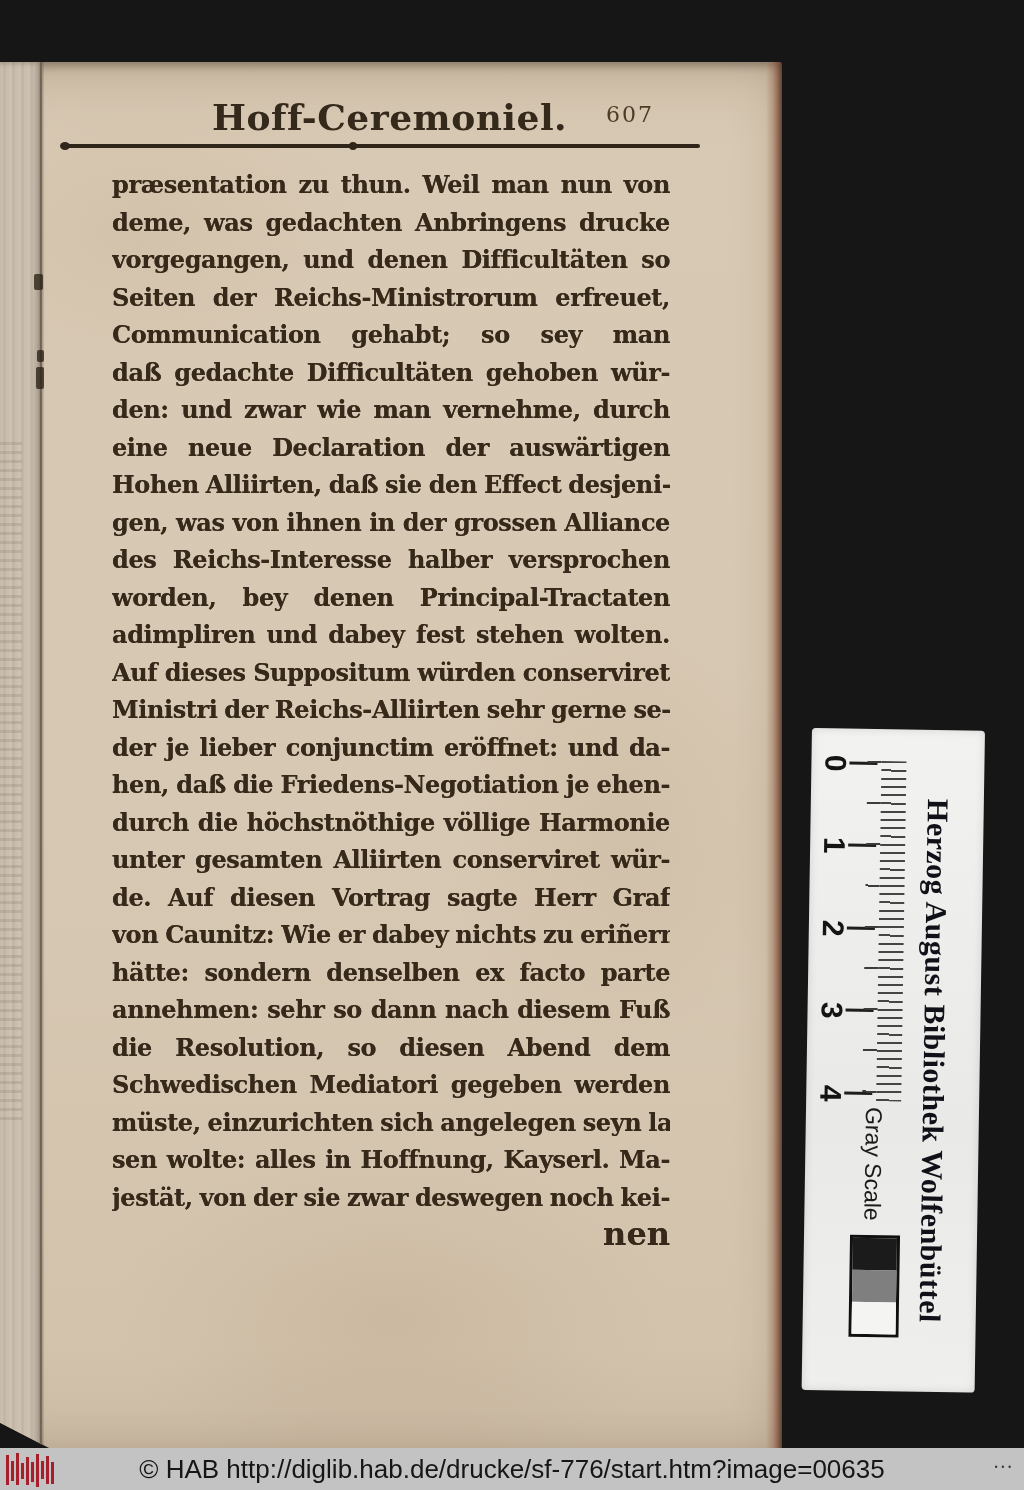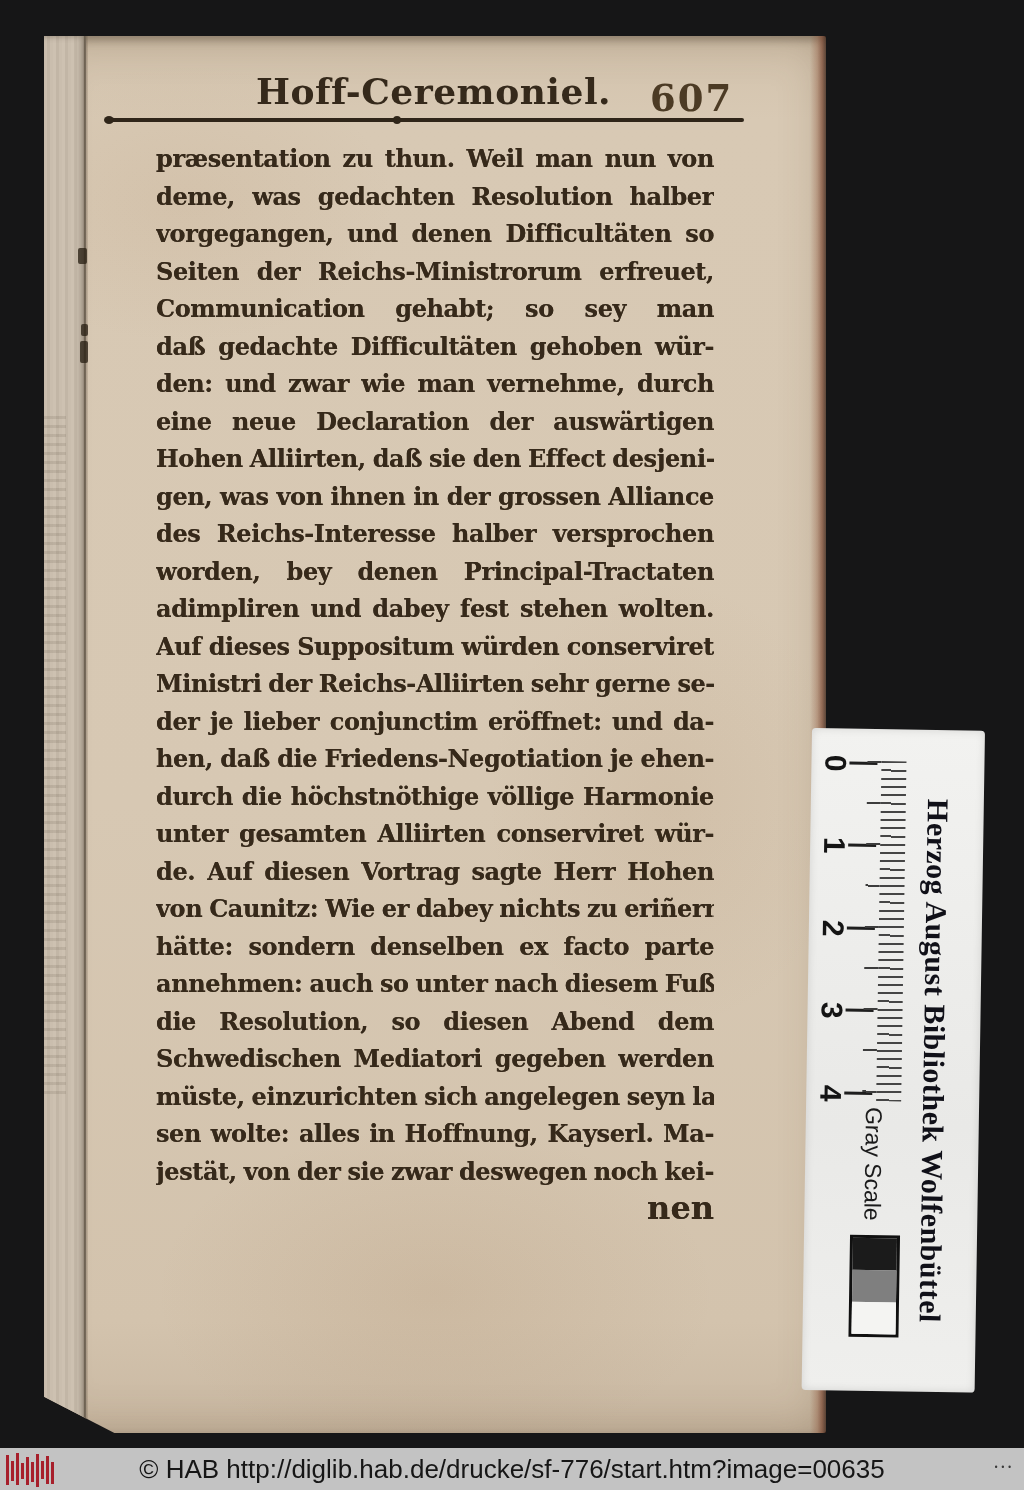--- a/index.html
+++ b/index.html
@@ -1,48 +1,48 @@
 <!DOCTYPE html>
 <html><head>
 <meta charset="utf-8">
 <style>
   html,body{margin:0;padding:0;background:#101010;}
   .stage{position:relative;width:1024px;height:1490px;background:#161617;overflow:hidden;
          font-family:"DejaVu Serif",serif;}
 
   
-  .page{position:absolute;left:0;top:36px;width:782px;height:1397px;
+  .page{position:absolute;left:0;top:62px;width:782px;height:1397px;
         background:
           radial-gradient(ellipse 300px 200px at 18% 12%, rgba(170,130,90,0.10), transparent 70%),
           radial-gradient(ellipse 260px 320px at 80% 55%, rgba(160,120,80,0.10), transparent 70%),
           radial-gradient(ellipse 400px 240px at 50% 90%, rgba(150,110,70,0.12), transparent 70%),
           linear-gradient(180deg,#d2c2ac 0%, #d8c9b4 6%, #d7c8b3 55%, #d3c3ad 92%, #c9b8a2 100%);
         box-shadow: inset 0 0 46px rgba(92,70,42,0.30), inset 0 4px 8px rgba(30,20,10,0.35);
         border-radius:3px;
-        clip-path:polygon(0 0,100% 0,100% 100%,9% 100%,0 97.4%);margin-left:44px;}
+        clip-path:polygon(0 0,100% 0,100% 100%,9% 100%,0 97.4%);}
   .page::after{content:"";position:absolute;right:0;top:0;bottom:0;width:16px;
         background:linear-gradient(90deg,transparent,rgba(138,74,47,0.30) 45%,rgba(112,52,32,0.55) 75%,rgba(52,26,16,0.65) 100%);}
 
   
   .fore-edge{position:absolute;left:0;top:0;bottom:0;width:42px;
         background:repeating-linear-gradient(90deg,#cdc1b1 0 3px,#c2b6a6 3px 6px,#cabeae 6px 9px);
         box-shadow:inset -4px 0 6px rgba(60,48,34,0.45);}
   .ghost-print{position:absolute;left:0;top:380px;width:22px;height:680px;opacity:.5;
         background:repeating-linear-gradient(180deg,rgba(84,72,56,0.28) 0 3px,transparent 3px 9px);}
   .crease{position:absolute;left:40px;top:0;bottom:0;width:4px;
         background:linear-gradient(90deg,rgba(58,46,32,0.45),rgba(120,104,84,0.2));}
   .smudge{position:absolute;background:rgba(44,34,22,0.78);border-radius:2px;}
   .smudge.s1{left:34px;top:212px;width:9px;height:16px;}
   .smudge.s2{left:37px;top:288px;width:7px;height:12px;}
   .smudge.s3{left:36px;top:305px;width:8px;height:22px;}
 
   
   .running-title{position:absolute;left:212px;top:34px;font-size:36px;font-weight:bold;
         color:#35291b;letter-spacing:.5px;}
-  .folio{position:absolute;left:606px;top:40px;font-size:37px;font-weight:bold;color:#4c3b25;letter-spacing:2px;}
+  .folio{position:absolute;left:606px;top:40px;font-size:22px;font-weight:normal;color:#4c3b25;letter-spacing:2px;}
   .head-rule{position:absolute;left:62px;top:82px;width:638px;height:4px;background:#2f2519;border-radius:2px;}
   .head-rule::before{content:"";position:absolute;left:-2px;top:-2px;width:10px;height:8px;border-radius:50%;background:#2f2519;}
   .rule-dot{position:absolute;left:45%;top:-2px;width:8px;height:8px;border-radius:50%;background:#2f2519;}
 
   
   .textblock{position:absolute;left:112px;top:104px;width:558px;}
   .line{height:37.5px;line-height:37.5px;font-size:24px;font-weight:bold;color:#36291a;
         letter-spacing:-0.4px;word-spacing:-1px;
         text-align:justify;text-align-last:justify;text-justify:inter-word;
         overflow:hidden;white-space:nowrap;text-shadow:0 0 .5px rgba(54,41,26,.8);}
@@ -108,42 +108,42 @@
     <div class="smudge s3"></div>
 
     <div class="running-title">Hoff-Ceremoniel.</div>
     <div class="folio">607</div>
     <div class="head-rule">
       <span class="rule-dot"></span>
     </div>
 
     <div class="textblock">
       <div class="line">præsentation zu thun. Weil man nun von</div>
-      <div class="line">deme, was gedachten Resolution halber</div>
+      <div class="line">deme, was gedachten Anbringens drucke</div>
       <div class="line">vorgegangen, und denen Difficultäten so</div>
       <div class="line">Seiten der Reichs-Ministrorum erfreuet,</div>
       <div class="line">Communication gehabt; so sey man</div>
       <div class="line">daß gedachte Difficultäten gehoben wür-</div>
       <div class="line">den: und zwar wie man vernehme, durch</div>
       <div class="line">eine neue Declaration der auswärtigen</div>
       <div class="line">Hohen Alliirten, daß sie den Effect desjeni-</div>
       <div class="line">gen, was von ihnen in der grossen Alliance</div>
       <div class="line">des Reichs-Interesse halber versprochen</div>
       <div class="line">worden, bey denen Principal-Tractaten</div>
       <div class="line">adimpliren und dabey fest stehen wolten.</div>
       <div class="line">Auf dieses Suppositum würden conserviret</div>
       <div class="line">Ministri der Reichs-Alliirten sehr gerne se-</div>
       <div class="line">der je lieber conjunctim eröffnet: und da-</div>
       <div class="line">hen, daß die Friedens-Negotiation je ehen-</div>
       <div class="line">durch die höchstnöthige völlige Harmonie</div>
       <div class="line">unter gesamten Alliirten conserviret wür-</div>
-      <div class="line">de. Auf diesen Vortrag sagte Herr Hohen</div>
+      <div class="line">de. Auf diesen Vortrag sagte Herr Graf</div>
       <div class="line">von Caunitz: Wie er dabey nichts zu eriñern</div>
       <div class="line">hätte: sondern denselben ex facto parte</div>
-      <div class="line">annehmen: auch so unter nach diesem Fuß</div>
+      <div class="line">annehmen: sehr so dann nach diesem Fuß</div>
       <div class="line">die Resolution, so diesen Abend dem</div>
       <div class="line">Schwedischen Mediatori gegeben werden</div>
       <div class="line">müste, einzurichten sich angelegen seyn las-</div>
       <div class="line">sen wolte: alles in Hoffnung, Kayserl. Ma-</div>
       <div class="line">jestät, von der sie zwar deswegen noch kei-</div>
       <div class="catchword">nen</div>
     </div>
   </div>
 
   <div class="ruler-card">

